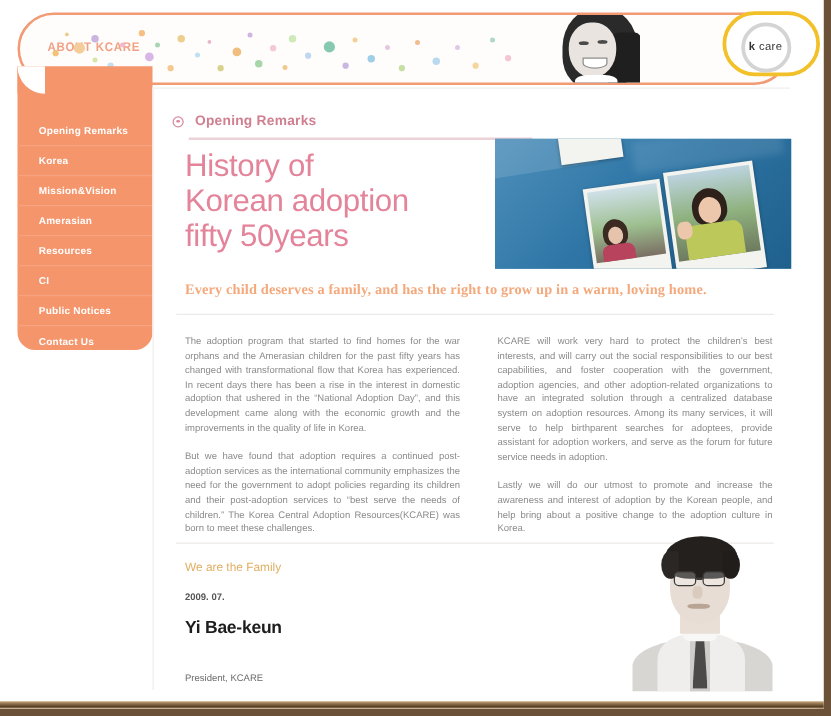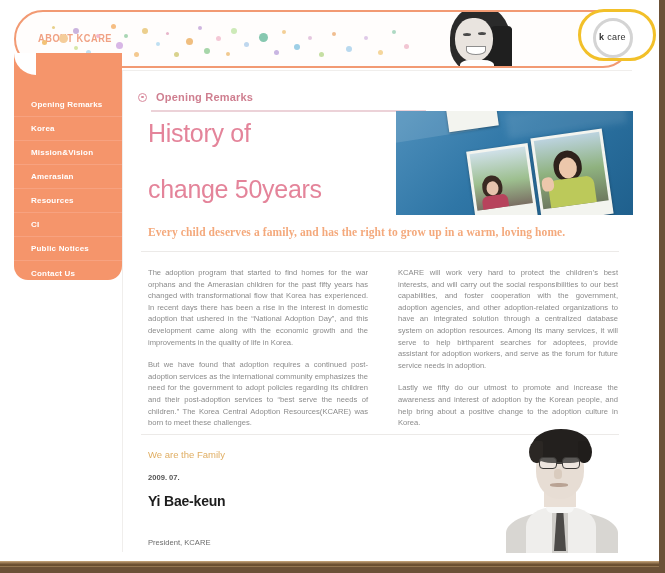--- a/index.html
+++ b/index.html
@@ -297,22 +297,22 @@
   <div id="content">
 
     <div id="crumb-row">
       <span id="crumb-icon"></span>
       <span id="crumb-text">Opening Remarks</span>
     </div>
     <div id="crumb-rule"></div>
 
     <h1 id="hero-title">
       <span>History of</span><br>
-      <br>
-      <span>change 50years</span>
+      <span>Korean adoption</span><br>
+      <span>fifty 50years</span>
     </h1>
 
     <div id="hero-photo">
       <div style="position:absolute;left:0;top:0;width:237px;height:104px;background:linear-gradient(135deg,#4e8fbb 0%,#2f76a6 45%,#1f608d 100%);"></div>
       <div style="position:absolute;left:-10px;top:-14px;width:90px;height:40px;background:rgba(255,255,255,.12);transform:rotate(-9deg);"></div>
       <div class="polaroid" style="left:50px;top:-26px;width:50px;height:44px;transform:rotate(-8deg);"></div>
       <div class="polaroid" style="left:75px;top:36px;width:62px;height:74px;transform:rotate(-8deg);">
         <div class="pola-img" style="background:linear-gradient(180deg,#cfe0e8 0%,#9dbf8f 55%,#7a6f63 100%);">
           <div style="position:absolute;left:8px;top:24px;width:20px;height:22px;background:#3a2a22;border-radius:50% 50% 40% 40%;"></div>
           <div style="position:absolute;left:12px;top:30px;width:12px;height:14px;background:#e6c3ad;border-radius:50%;"></div>
@@ -333,21 +333,21 @@
     <div id="tagline">Every child deserves a family, and has the right to grow up in a warm, loving home.</div>
     <div id="rule-1"></div>
 
     <div id="cols">
       <div class="col">
         <p>The adoption program that started to find homes for the war orphans and the Amerasian children for the past fifty years has changed with transformational flow that Korea has experienced.  In recent days there has been a rise in the interest in domestic adoption that ushered in the “National Adoption Day”, and this development came along with the economic growth and the improvements in the quality of life in Korea.</p>
         <p>But we have found that adoption requires a continued post-adoption services as the international community emphasizes the need for the government to adopt policies regarding its children and their post-adoption services to “best serve the needs of children.” The Korea Central Adoption Resources(KCARE) was born to meet these challenges.</p>
       </div>
       <div class="col">
         <p>KCARE will work very hard to protect the children’s best interests, and will carry out the social responsibilities to our best capabilities, and foster cooperation with the government, adoption agencies, and other adoption-related organizations to have an integrated solution through a centralized database system on adoption resources.  Among its many services, it will serve to help birthparent searches for adoptees, provide assistant for adoption workers, and serve as the forum for future service needs in adoption.</p>
-        <p>Lastly we fifty do our utmost to promote and increase the awareness and interest of adoption by the Korean people, and help bring about a positive change to the adoption culture in Korea.</p>
+        <p>Lastly we will do our utmost to promote and increase the awareness and interest of adoption by the Korean people, and help bring about a positive change to the adoption culture in Korea.</p>
       </div>
     </div>
 
     <div id="rule-2"></div>
     <div id="family-label">We are the Family</div>
     <div id="sig-date">2009. 07.</div>
     <div id="sig-name">Yi Bae-keun</div>
     <div id="sig-role">President, KCARE</div>
 
     <div id="portrait">

